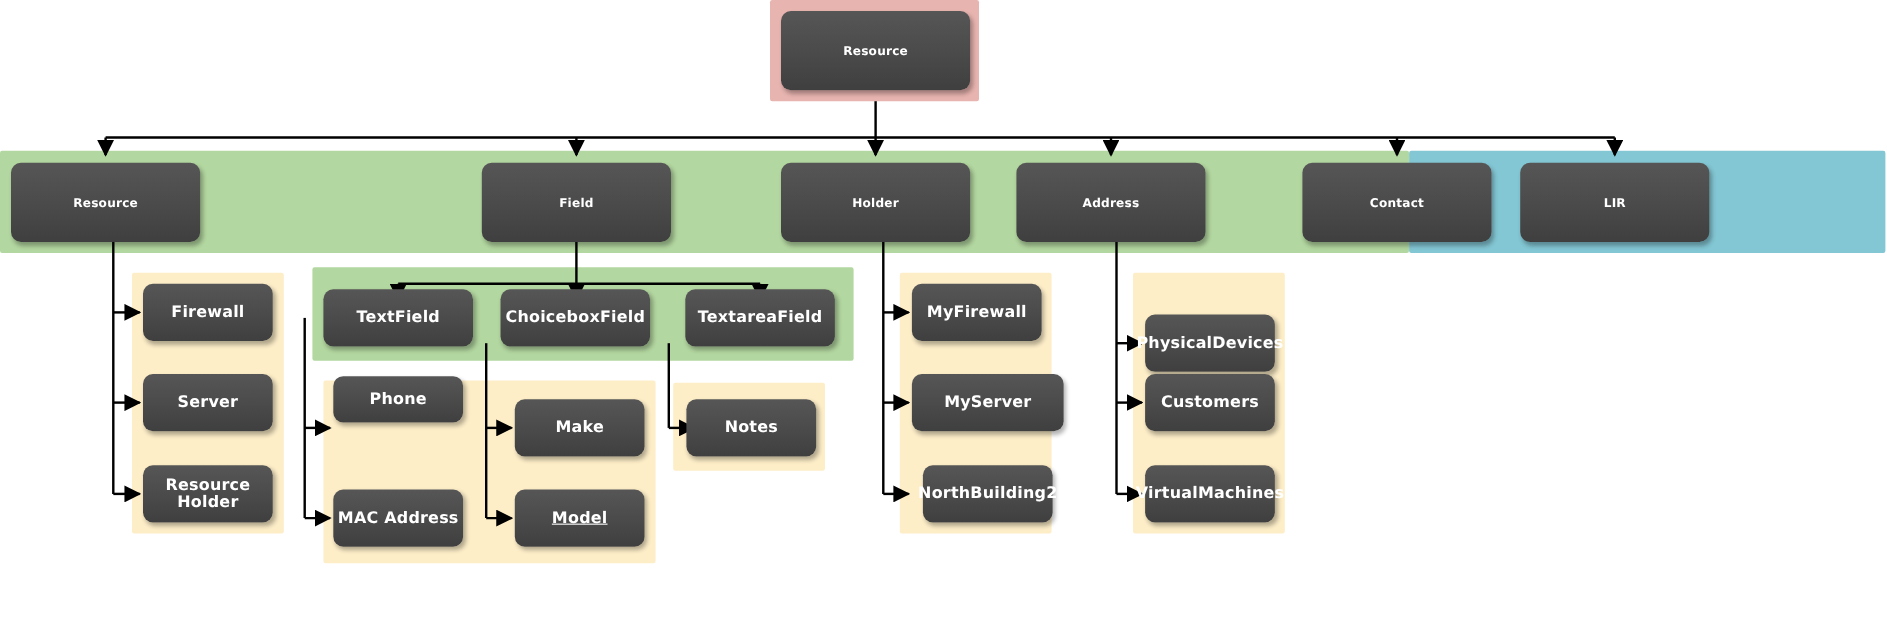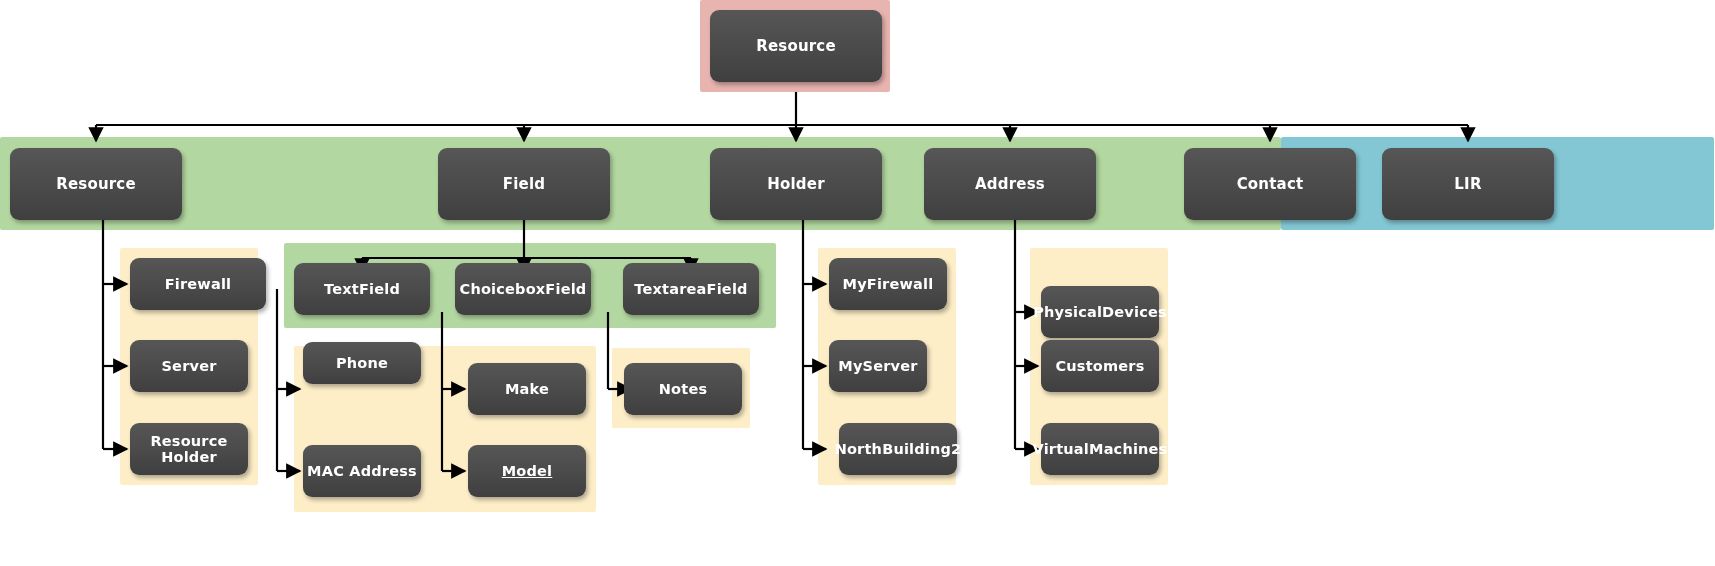--- a/index.html
+++ b/index.html
@@ -36,21 +36,21 @@
     color: #ffffff;
     display: flex;
     align-items: center;
     justify-content: center;
     text-align: center;
     font-weight: bold;
     letter-spacing: .2px;
     box-shadow: 2px 3px 4px rgba(0,0,0,.30);
     user-select: none;
   }
-  .node.big   { font-size: 15px; }
+  .node.big   { font-size: 11px; }
   .node.small { font-size: 14.5px; }
 
   
   #wires {
     position: absolute;
     left: 0; top: 0;
     width: 1715px;
     height: 566px;
     pointer-events: none;
   }
@@ -132,37 +132,37 @@
 
   <div class="node big" style="left:710px; top:10px; width:172px; height:72px;">Resource</div>
 
   <div class="node big" style="left:10px; top:148px; width:172px; height:72px;">Resource</div>
   <div class="node big" style="left:438px; top:148px; width:172px; height:72px;">Field</div>
   <div class="node big" style="left:710px; top:148px; width:172px; height:72px;">Holder</div>
   <div class="node big" style="left:924px; top:148px; width:172px; height:72px;">Address</div>
   <div class="node big" style="left:1184px; top:148px; width:172px; height:72px;">Contact</div>
   <div class="node big" style="left:1382px; top:148px; width:172px; height:72px;">LIR</div>
 
-  <div class="node small" style="left:130px; top:258px; width:136px; height:52px;">Firewall</div>
+  <div class="node small" style="left:130px; top:258px; width:118px; height:52px;">Firewall</div>
   <div class="node small" style="left:130px; top:340px; width:118px; height:52px;">Server</div>
   <div class="node small" style="left:130px; top:423px; width:118px; height:52px;">Resource Holder</div>
 
   <div class="node small" style="left:294px; top:263px; width:136px; height:52px;">TextField</div>
   <div class="node small" style="left:455px; top:263px; width:136px; height:52px;">ChoiceboxField</div>
   <div class="node small" style="left:623px; top:263px; width:136px; height:52px;text-align:right;">TextareaField</div>
 
   <div class="node small" style="left:303px; top:342px; width:118px; height:42px;">Phone</div>
   <div class="node small" style="left:303px; top:445px; width:118px; height:52px;">MAC Address</div>
 
   <div class="node small" style="left:468px; top:363px; width:118px; height:52px;">Make</div>
   <div class="node small" style="left:468px; top:445px; width:118px; height:52px;text-decoration:underline;">Model</div>
 
   <div class="node small" style="left:624px; top:363px; width:118px; height:52px;">Notes</div>
 
   <div class="node small" style="left:829px; top:258px; width:118px; height:52px;">MyFirewall</div>
-  <div class="node small" style="left:829px; top:340px; width:98px; height:52px;">MyServer</div>
+  <div class="node small" style="left:829px; top:340px; width:138px; height:52px;">MyServer</div>
   <div class="node small" style="left:829px; top:423px; width:118px; height:52px;margin-left:10px;">NorthBuilding2</div>
 
   <div class="node small" style="left:1041px; top:286px; width:118px; height:52px;">PhysicalDevices</div>
   <div class="node small" style="left:1041px; top:340px; width:118px; height:52px;text-align:center;">Customers</div>
   <div class="node small" style="left:1041px; top:423px; width:118px; height:52px;">VirtualMachines</div>
 
 </div>
 
 </body></html>

